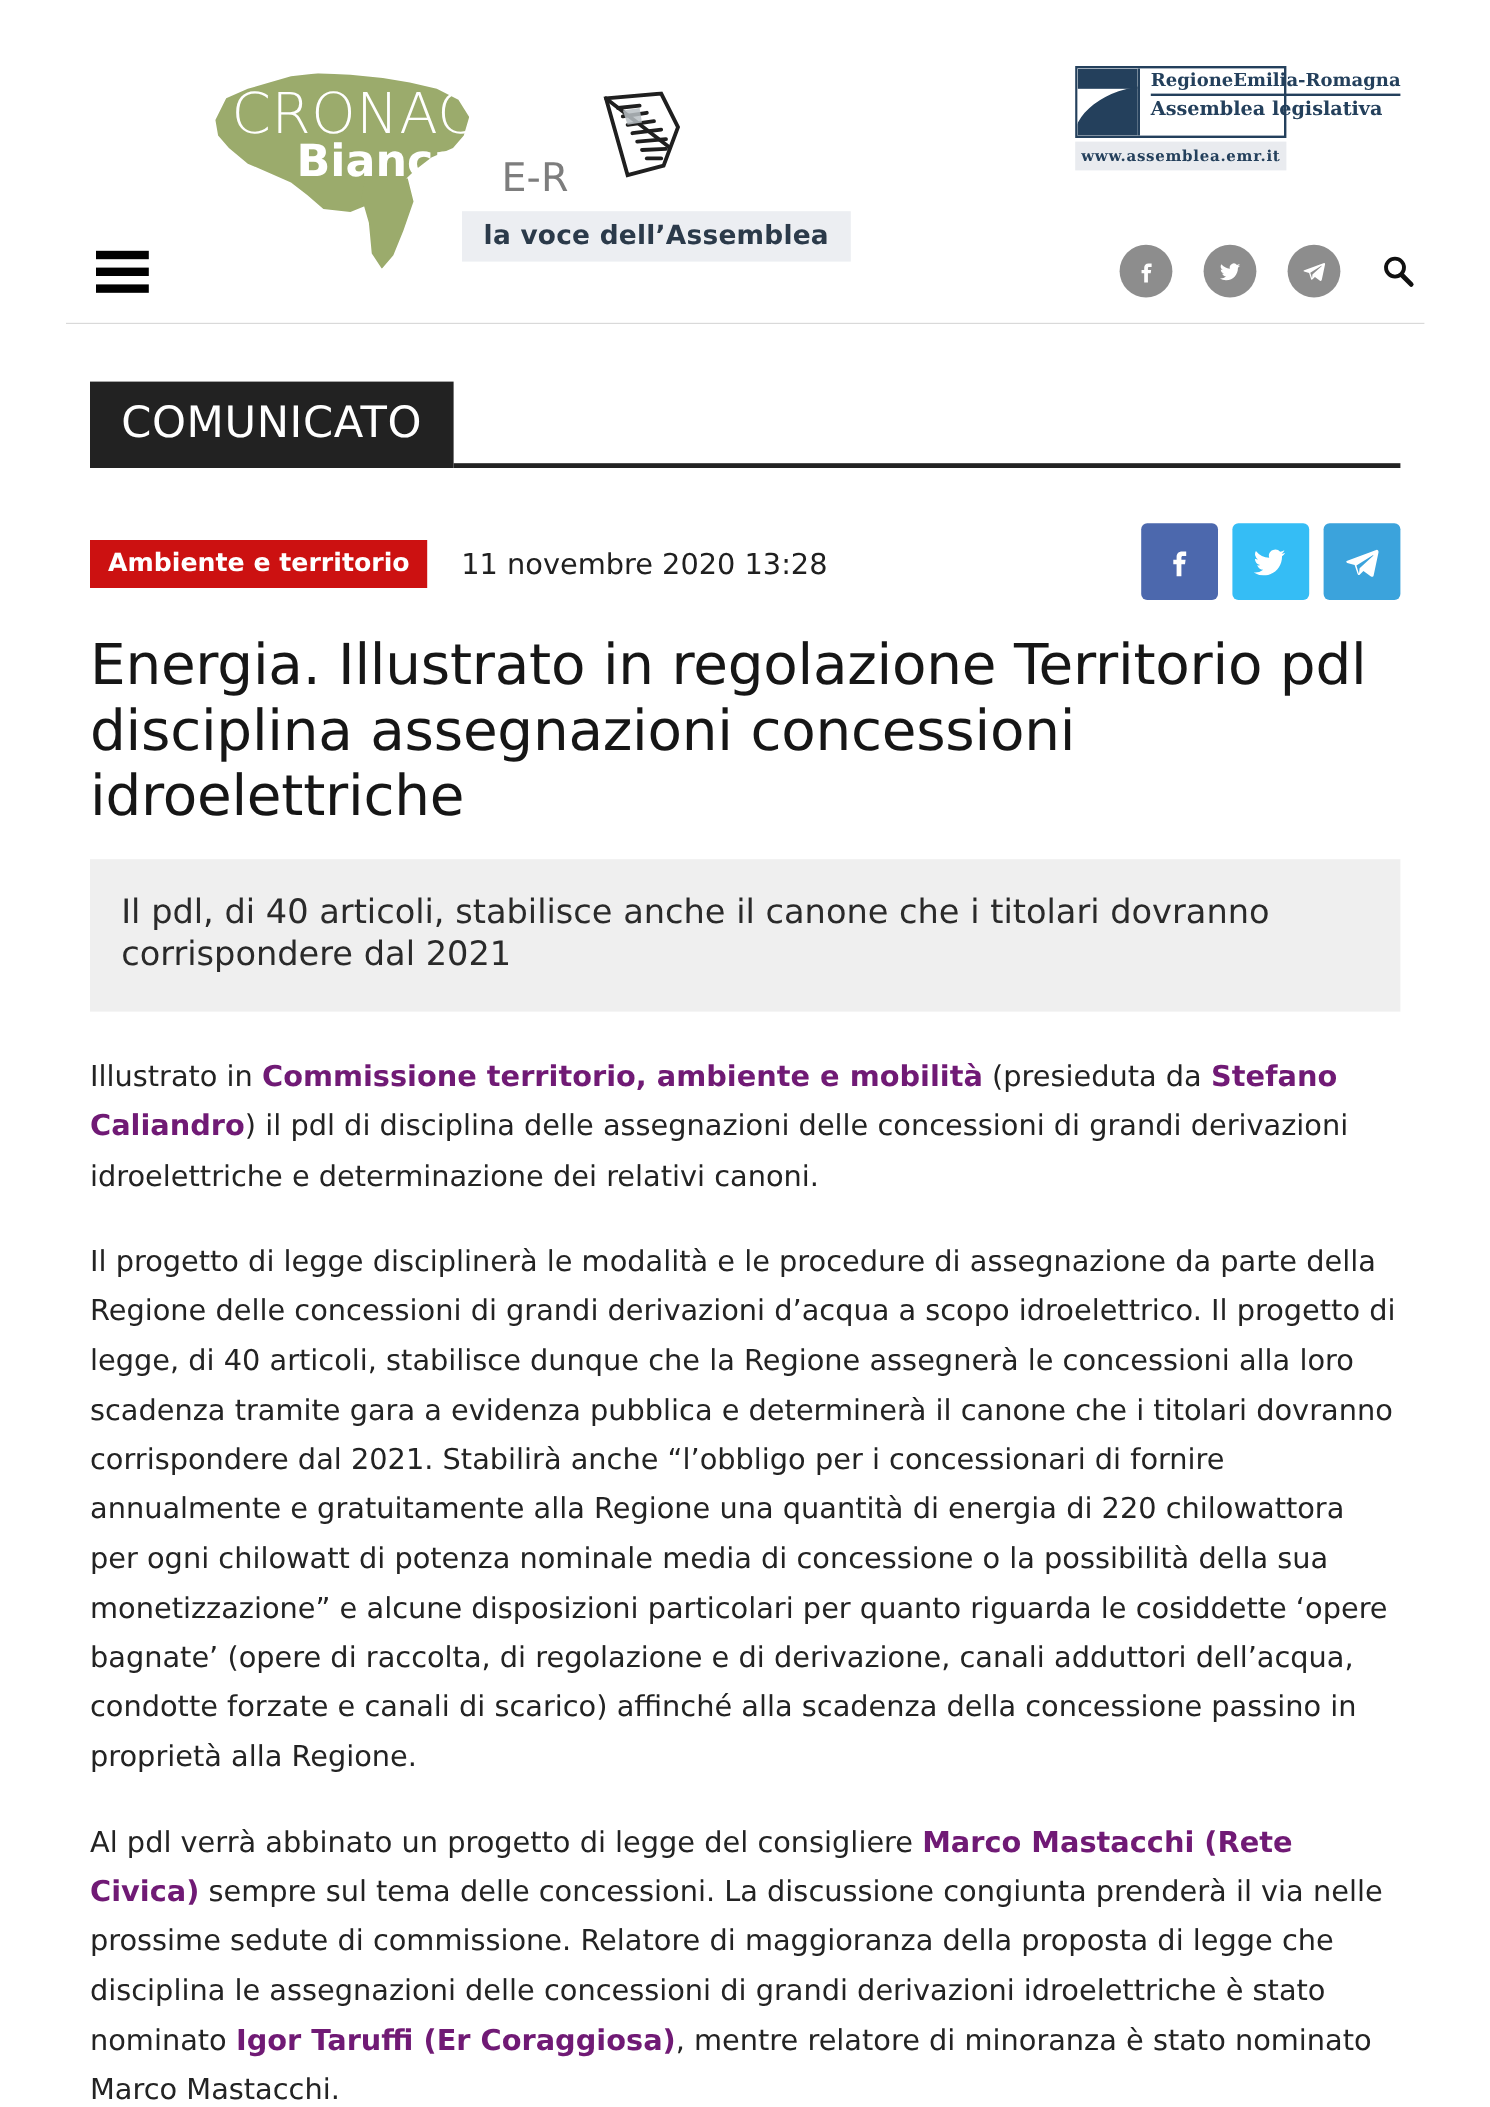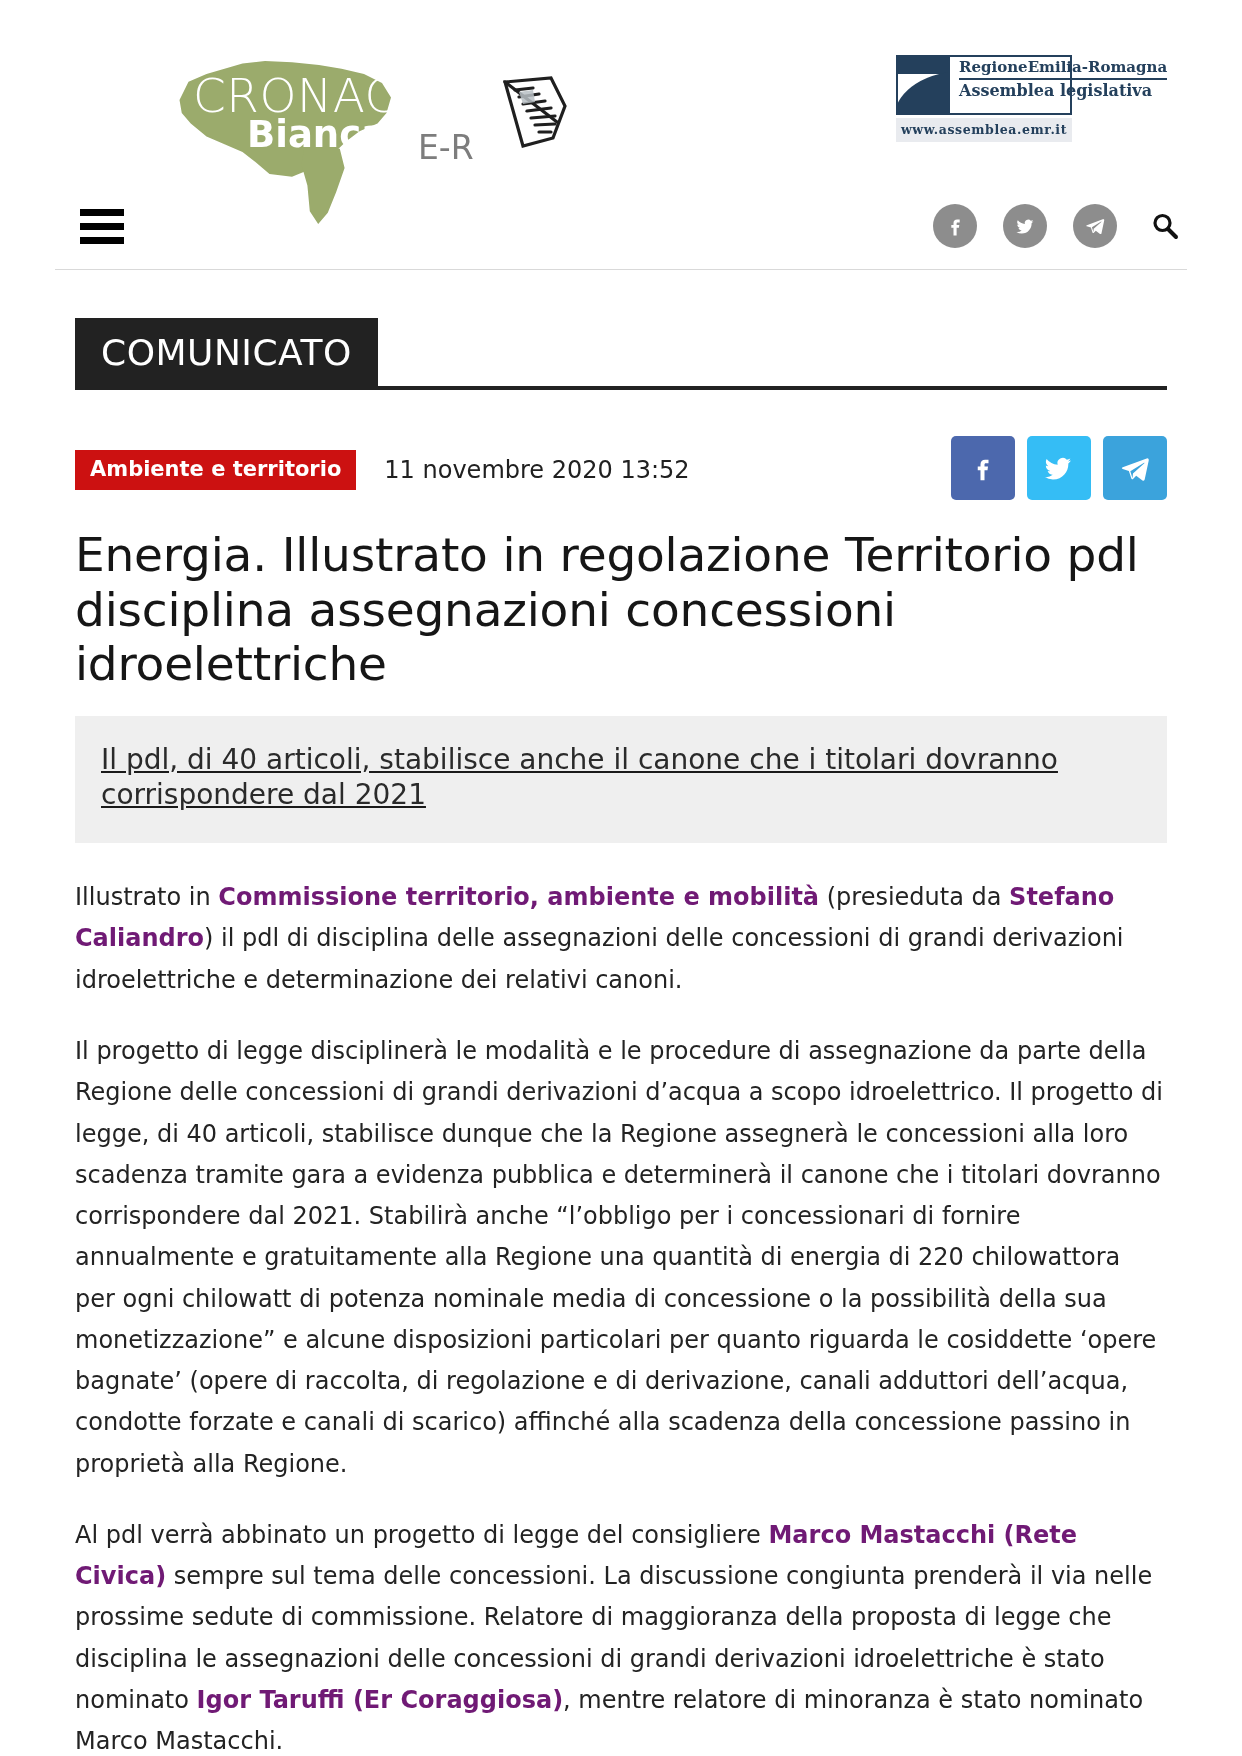--- a/index.html
+++ b/index.html
@@ -314,21 +314,20 @@
     font-size: 47px;
     font-weight: 400;
     line-height: 1.16;
     color: #161616;
     letter-spacing: -0.2px;
   }
   .subtitle-box {
     margin-top: 24px;
     background: #efefef;
     padding: 26px 26px 30px 26px;
-    text-decoration: underline;
   }
   .subtitle-text {
     font-size: 28px;
     line-height: 1.28;
     color: #2a2a2a;
     font-weight: 400;
     margin: 0;
   }
 
   .body-copy { margin-top: 34px; }
@@ -364,20 +363,21 @@
             <path d="M26 21 L46 18"></path>
             <path d="M30 28 L52 25"></path>
             <path d="M34 35 L58 32"></path>
             <path d="M38 42 L62 40"></path>
             <path d="M42 49 L62 48"></path>
             <path d="M46 56 L58 56"></path>
           </g>
           <path d="M26 16 L40 14 L42 26 L30 28 Z" fill="#b9bfc4" opacity="0.85"></path>
         </svg>
       </div>
+      <div class="tagline">la voce dell’Assemblea</div>
     </div>
 
     <div class="brand-right">
       <div class="rer-logo">
         <div class="rer-flagbox"></div>
         <div class="rer-text">
           <div class="rer-line1">RegioneEmilia-Romagna</div>
           <div class="rer-line2">Assemblea legislativa</div>
         </div>
       </div>
@@ -420,21 +420,21 @@
 
   <main class="content">
 
     <div class="comunicato-row">
       <div class="comunicato-badge">COMUNICATO</div>
       <div class="comunicato-rule"></div>
     </div>
 
     <div class="meta-row">
       <span class="cat-badge">Ambiente e territorio</span>
-      <span class="date-text">11 novembre 2020 13:52</span>
+      <span class="date-text">11 novembre 2020 13:28</span>
 
       <div class="share-row">
         <button class="share-btn" style="background:#4c68ad">
           <svg width="30" height="30" viewBox="0 0 24 24" aria-hidden="true">
             <path fill="#ffffff" d="M14.2 8.2h2.2V5.3h-2.7c-2.4 0-3.7 1.4-3.7 3.7v1.8H7.8v3h2.2v7.9h3.2v-7.9h2.4l.4-3h-2.8V9.4c0-.8.3-1.2 1-1.2z"></path>
           </svg>
         </button>
         <button class="share-btn" style="background:#35bdf5">
           <svg width="32" height="32" viewBox="0 0 24 24" aria-hidden="true">
             <path fill="#ffffff" d="M21 6.4c-.7.3-1.5.6-2.3.7.8-.5 1.5-1.3 1.8-2.2-.8.5-1.7.8-2.6 1a4 4 0 0 0-6.9 3.7A11.4 11.4 0 0 1 2.7 5.3a4 4 0 0 0 1.3 5.4c-.7 0-1.3-.2-1.9-.5 0 2 1.4 3.6 3.3 4-.6.2-1.2.2-1.9.1.5 1.6 2 2.8 3.8 2.8a8.1 8.1 0 0 1-6 1.7 11.4 11.4 0 0 0 6.2 1.8c7.4 0 11.5-6.2 11.5-11.5v-.5c.8-.6 1.5-1.3 2-2.2z"></path>

